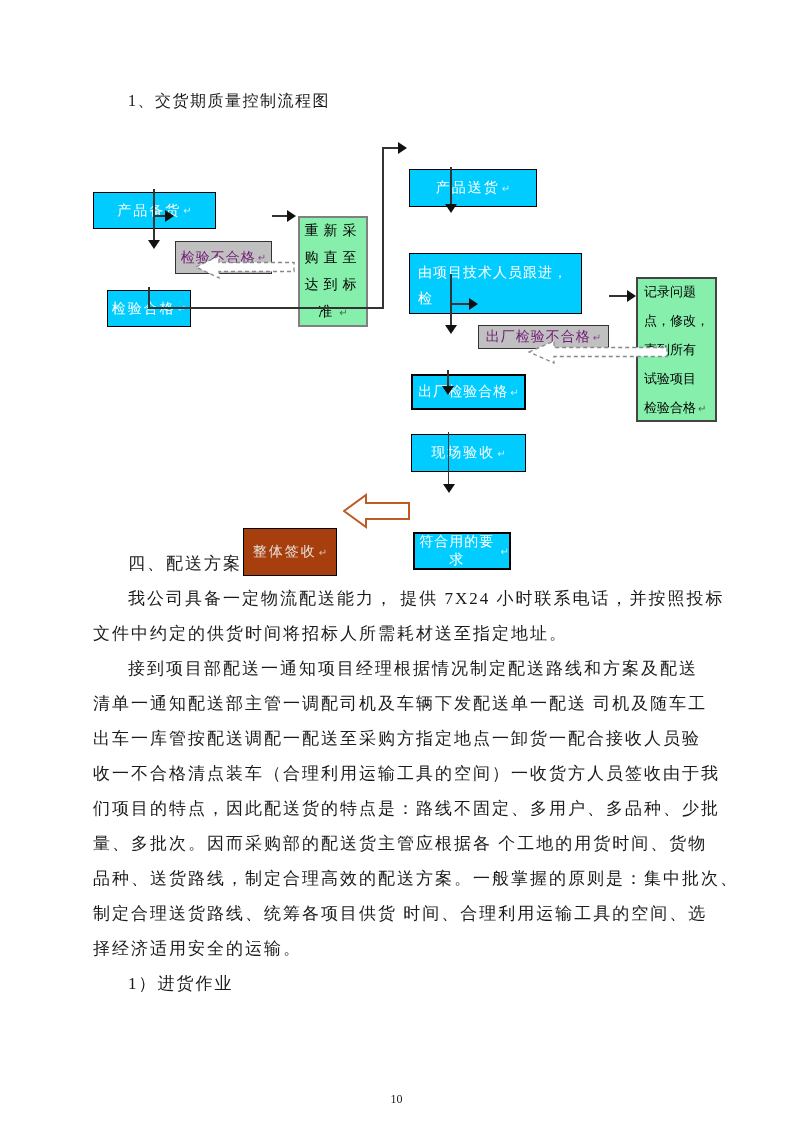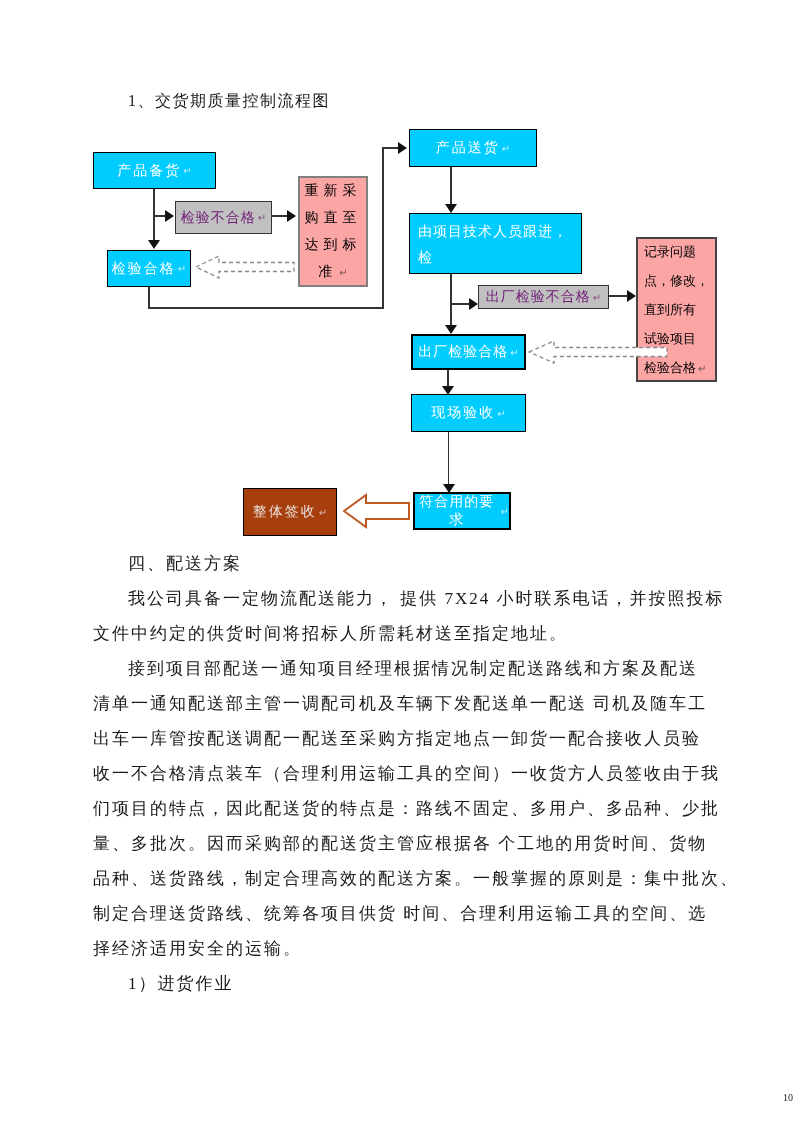--- a/index.html
+++ b/index.html
@@ -7,47 +7,47 @@
     --arrow-outline:#BE5B24; --line:#333333; --text:#1a1a1a;
   }
   *{margin:0;padding:0;box-sizing:border-box;}
   html,body{background:#fff;}
   body{width:793px;height:1122px;position:relative;overflow:hidden;
        font-family:"Liberation Serif","DejaVu Serif",serif;color:var(--text);}
   .abs{position:absolute;}
 
   
   .fbox{position:absolute;display:flex;align-items:center;justify-content:center;
-        font-family:Liberation Serif, serif;
-        font-size:14px;letter-spacing:2px;text-align:center;}
+        font-family:Liberation Sans, sans-serif;
+        font-size:14px;letter-spacing:2px;text-align:center;margin-top:40px;}
   .fbox.cyan{background:var(--cyan);border:1px solid #000;color:#fff;}
   .fbox.cyan.thick{border-width:2px;}
   .fbox.gray{background:var(--box-gray);border:1px solid #333;color:#701a75;letter-spacing:1px;}
-  .fbox.white{background:#fca5a5;border:2px solid #808080;color:#000;}
+  .fbox.white{background:#86efac;border:2px solid #808080;color:#000;}
   .fbox.red{background:var(--dark-red);border:1px solid #000;color:#e9e2db;}
   .fbox .multiline{white-space:pre-line;}
   .mark{font-size:10px;opacity:.75;margin-left:2px;letter-spacing:0;}
 
   
   .hline{position:absolute;height:2px;background:var(--line);}
   .vline{position:absolute;width:2px;background:var(--line);}
   .vline.thin{width:1px;}
   .ah-down{position:absolute;width:0;height:0;
            border-left:6px solid transparent;border-right:6px solid transparent;
            border-top:9px solid #111;}
   .ah-right{position:absolute;width:0;height:0;
            border-top:6px solid transparent;border-bottom:6px solid transparent;
            border-left:9px solid #111;}
 
   
   .doc-title{position:absolute;left:128px;top:91px;font-size:16px;letter-spacing:1.5px;}
   .bodytext{position:absolute;left:93px;top:546px;width:636px;}
   .bodytext .tline{height:35px;line-height:35px;font-size:17px;letter-spacing:2px;white-space:nowrap;}
   .bodytext .indent{padding-left:35px;}
-  .pagenum{position:absolute;left:0;top:1092px;width:100%;text-align:right;font-size:10px;}
+  .pagenum{position:absolute;left:0;top:1092px;width:100%;text-align:center;font-size:12px;}
 </style>
 </head>
 <body>
 
 <div class="doc-title">1、交货期质量控制流程图</div>
 
 <div>
 
   <div class="fbox cyan" style="left:93px;top:152px;width:123px;height:37px;">
     <span>产品备货</span>

